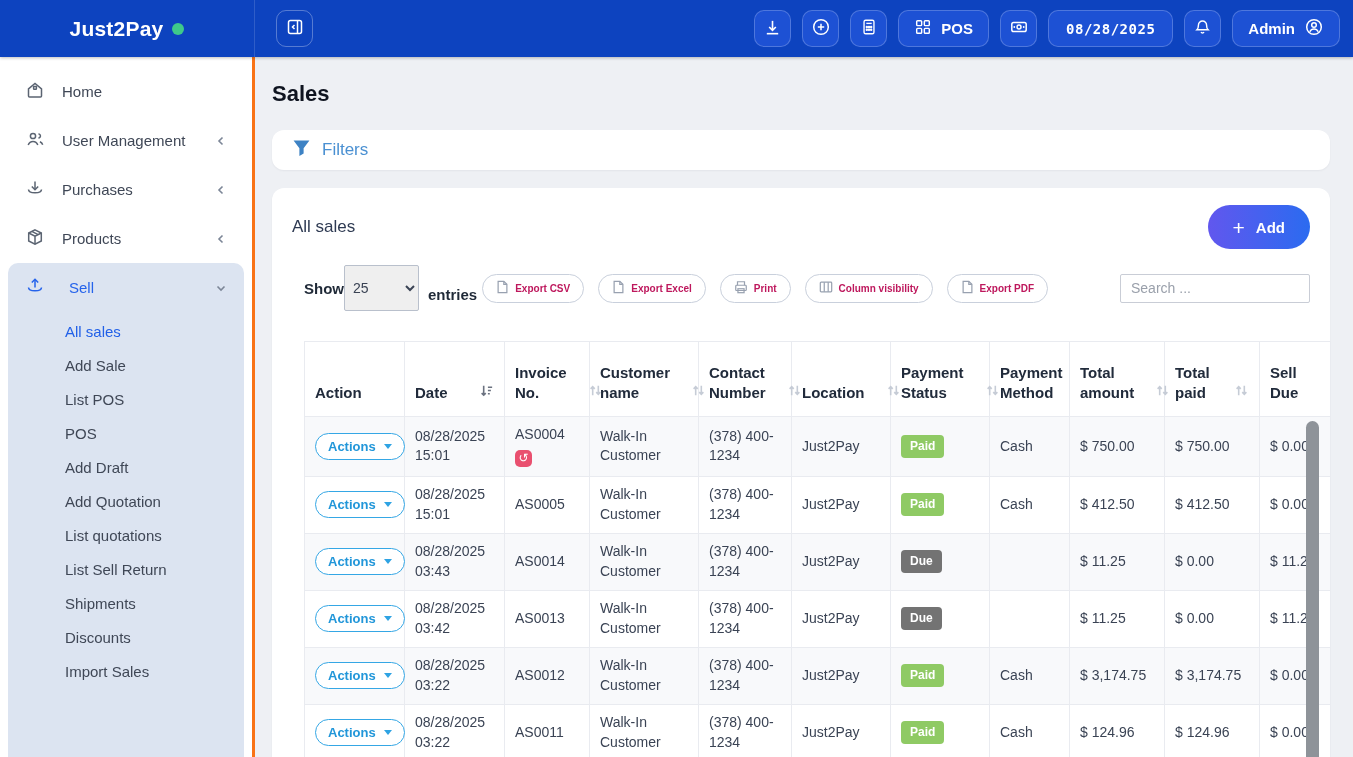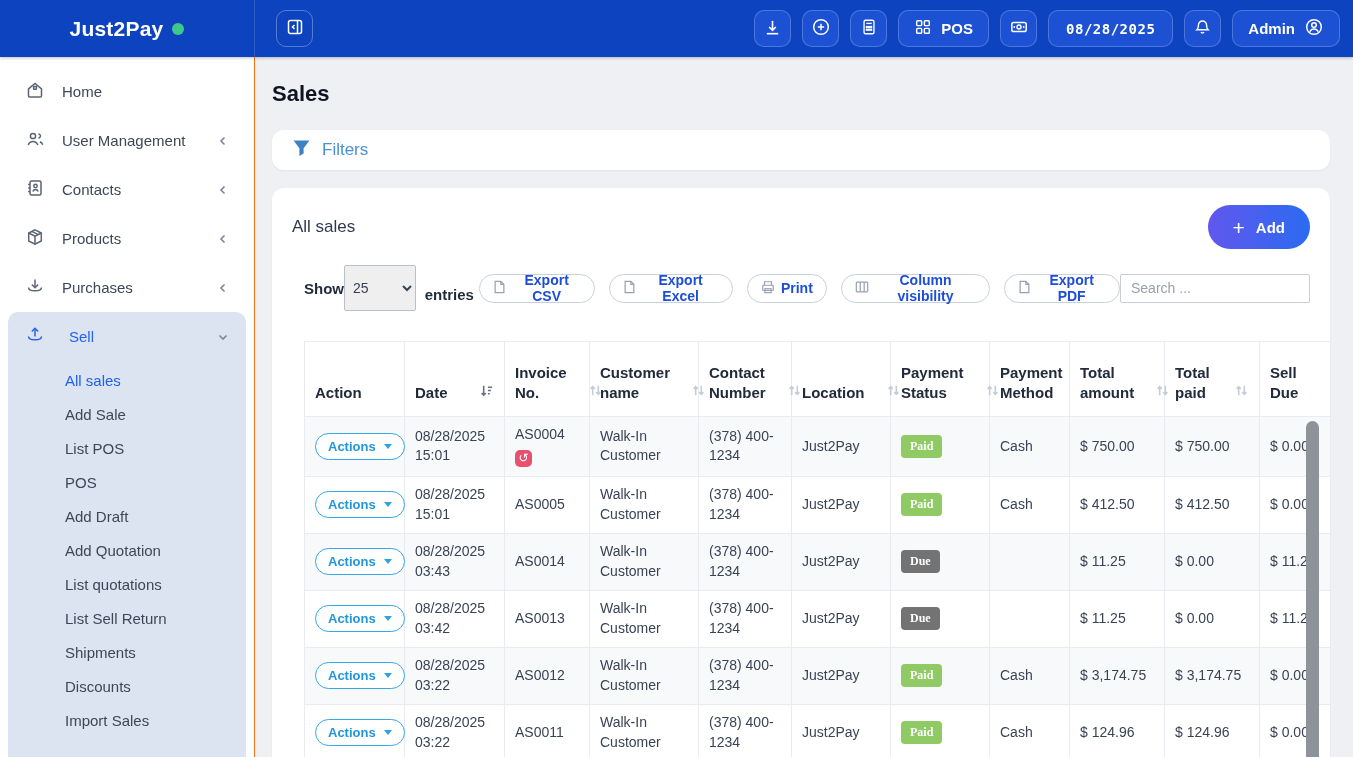--- a/index.html
+++ b/index.html
@@ -16,21 +16,21 @@
             color:#fff; display:inline-flex; align-items:center; justify-content:center; gap:9px; cursor:pointer; font-family:inherit; }
   .tb-btn.ghost { background:transparent; border-color:rgba(255,255,255,.30); }
   .tb-btn.wide { padding:0 15px; font-weight:bold; font-size:15px; }
   .tb-btn.date { padding:0 17px; font-family:"DejaVu Sans Mono", monospace; font-weight:bold; font-size:14px; letter-spacing:.5px; }
   .topbar-right { display:flex; align-items:center; gap:11px; }
 
   
   .shell { display:flex; height:700px; }
 
   
-  .sidebar { width:255px; flex:0 0 255px; background:#fff; border-right:1px solid #f97316; overflow:hidden; }
+  .sidebar { width:255px; flex:0 0 255px; background:#fff; border-right:3px solid #f97316; overflow:hidden; }
   .nav { padding:10px 8px 0; }
   .nav-item { display:flex; align-items:center; gap:17px; padding:13px 17px; font-size:15px; color:#3f4756; cursor:pointer; border-radius:10px; }
   .nav-item .nav-label { flex:1; }
   .nav-item svg.chev { flex:0 0 auto; }
   .sell-block { background:#dce4f1; border-radius:10px; padding-bottom:400px; }
   .sell-block > .nav-item { color:#2563eb; font-weight:500;gap:24px; }
   .submenu { padding:2px 0 0 57px; }
   .submenu-item { padding:8.5px 0; font-size:15px; color:#3f4756; cursor:pointer; }
   .submenu-item.active { color:#2160e8; }
 
@@ -47,40 +47,40 @@
   .add-btn { height:44px; padding:0 25px; border:none; border-radius:22px; color:#fff; font-size:15px; font-weight:bold;
              background:linear-gradient(90deg,#6157ee,#2b6bf0); display:inline-flex; align-items:center; gap:11px; cursor:pointer; font-family:inherit; }
   .add-btn .plus { font-size:21px; font-weight:normal; line-height:1; }
 
   .toolbar { display:flex; align-items:center; justify-content:space-between; margin:16px 0 0 12px; }
   .toolbar-left { display:flex; align-items:center; font-size:15px; font-weight:bold; color:#1f2937; }
   .show-label { }
   .entries-select { width:75px; height:46px; border:1px solid #b9c0cc; border-radius:2px; color:#3a4354; font-size:14px; padding:0 4px; font-family:inherit; }
   .entries-label { margin:12px 2px 0 9px; }
   .export-btns { display:flex; gap:14px; margin-left:3px; }
-  .export-btn { height:29px; padding:0 13px; border-radius:15px; border:1px solid #c9d0dc; background:#fff; color:#1d4ed8;
-                font-size:14px; font-weight:bold; display:inline-flex; align-items:center; gap:6px; cursor:pointer; font-family:inherit; }
+  .export-btn { height:29px; padding:0 13px; border-radius:15px; border:1px solid #c9d0dc; background:#fff; color:#be185d;
+                font-size:10px; font-weight:bold; display:inline-flex; align-items:center; gap:6px; cursor:pointer; font-family:inherit; }
   .search-input { width:190px; height:29px; border:1px solid #c9cdd6; border-radius:2px; padding:0 10px; font-size:14px; color:#3a4354; font-family:inherit; }
   .search-input::placeholder { color:#9aa0ab; }
 
   
   .table-wrap { position:relative; margin:30px 0 0 12px; width:1026px; }
   table { border-collapse:collapse; table-layout:fixed; width:1026px; }
   th, td { border:1px solid #e9ebf0; text-align:left; }
   th { height:75px; vertical-align:bottom; padding:8px 10px 13px; font-size:15px; font-weight:bold; color:#212b3b; line-height:1.35; }
   .th-flex { display:flex; align-items:flex-end; gap:21px; }
   .th-flex .th-label { flex:1; }
   td { height:57px; padding:8px 6px 8px 10px; font-size:14px; color:#3a4354; line-height:1.4; vertical-align:middle; }
   tbody tr:nth-child(odd) { background:#f8f9fb; }
 
   .actions-btn { border:1.5px solid #35a7e5; border-radius:15px; background:#fff; color:#2196d9; font-weight:bold; font-size:13px;
                  padding:5px 12px; display:inline-flex; align-items:center; gap:8px; cursor:pointer; font-family:inherit; }
   .caret-down { width:0; height:0; border-left:4px solid transparent; border-right:4px solid transparent; border-top:5px solid #2ea3e3; }
 
-  .badge { display:inline-block; border-radius:4px; color:#fff; font-size:12px; font-weight:bold; padding:3px 9px;font-family:Liberation Serif, serif; }
+  .badge { display:inline-block; border-radius:4px; color:#fff; font-size:12px; font-weight:bold; padding:3px 9px; }
   .badge.paid { background:#8fca64; }
   .badge.due  { background:#737373; }
 
   .return-badge { display:inline-flex; width:17px; height:17px; border-radius:5px; background:#e9506f; color:#fff;
                   align-items:center; justify-content:center; font-size:12px; line-height:1; margin-top:5px; }
 
   .fake-scrollbar { position:absolute; top:80px; right:11px; width:13px; height:560px; background:#8e9399; border-radius:7px; }
 </style>
 </head>
 <body>
@@ -201,61 +201,45 @@
               <path d="M13.5 4.8c1.2.4 2 1.2 2 2.2s-.8 1.8-2 2.2"></path>
               <path d="M14.9 12.7c1.3.5 2.3 1.5 2.8 3"></path>
             </svg>
         </span>
         <span class="nav-label">User Management</span>
         <svg class="chev" width="12" height="12" viewBox="0 0 12 12" fill="none" stroke="#7c8697" stroke-width="1.6">
             <polyline points="7.5,2.5 4,6 7.5,9.5"></polyline>
           </svg>
       </div>
 
+
       <div class="nav-item">
         <span>
           <svg width="20" height="20" viewBox="0 0 20 20" fill="none" stroke="#5b6472" stroke-width="1.5">
-              <rect x="5" y="3" width="11" height="14" rx="1.5"></rect>
-              <line x1="3.2" y1="6.5" x2="5" y2="6.5"></line>
-              <line x1="3.2" y1="10" x2="5" y2="10"></line>
-              <line x1="3.2" y1="13.5" x2="5" y2="13.5"></line>
-              <circle cx="10.5" cy="8" r="1.7"></circle>
-              <path d="M7.8 13.6c.5-1.3 1.5-2 2.7-2s2.2.7 2.7 2"></path>
-            </svg>
-        </span>
-        <span class="nav-label">Contacts</span>
+              <path d="M10 3.5v8"></path>
+              <path d="M6.8 8.5 10 11.7l3.2-3.2"></path>
+              <path d="M3.5 11.5c0 4.4 13 4.4 13 0"></path>
+            </svg>
+        </span>
+        <span class="nav-label">Purchases</span>
         <svg class="chev" width="12" height="12" viewBox="0 0 12 12" fill="none" stroke="#7c8697" stroke-width="1.6">
             <polyline points="7.5,2.5 4,6 7.5,9.5"></polyline>
           </svg>
       </div>
 
       <div class="nav-item">
         <span>
           <svg width="20" height="20" viewBox="0 0 20 20" fill="none" stroke="#5b6472" stroke-width="1.5">
               <path d="M10 2.8 16.3 6v8L10 17.2 3.7 14V6Z"></path>
               <path d="M3.7 6 10 9.2 16.3 6"></path>
               <path d="M10 9.2v8"></path>
               <path d="M6.8 4.4l6.4 3.2"></path>
             </svg>
         </span>
         <span class="nav-label">Products</span>
-        <svg class="chev" width="12" height="12" viewBox="0 0 12 12" fill="none" stroke="#7c8697" stroke-width="1.6">
-            <polyline points="7.5,2.5 4,6 7.5,9.5"></polyline>
-          </svg>
-      </div>
-
-      <div class="nav-item">
-        <span>
-          <svg width="20" height="20" viewBox="0 0 20 20" fill="none" stroke="#5b6472" stroke-width="1.5">
-              <path d="M10 3.5v8"></path>
-              <path d="M6.8 8.5 10 11.7l3.2-3.2"></path>
-              <path d="M3.5 11.5c0 4.4 13 4.4 13 0"></path>
-            </svg>
-        </span>
-        <span class="nav-label">Purchases</span>
         <svg class="chev" width="12" height="12" viewBox="0 0 12 12" fill="none" stroke="#7c8697" stroke-width="1.6">
             <polyline points="7.5,2.5 4,6 7.5,9.5"></polyline>
           </svg>
       </div>
 
       <div class="sell-block">
         <div class="nav-item">
           <span>
             <svg width="20" height="20" viewBox="0 0 20 20" fill="none" stroke="#2563eb" stroke-width="1.5">
                 <path d="M10 11.5v-8"></path>

